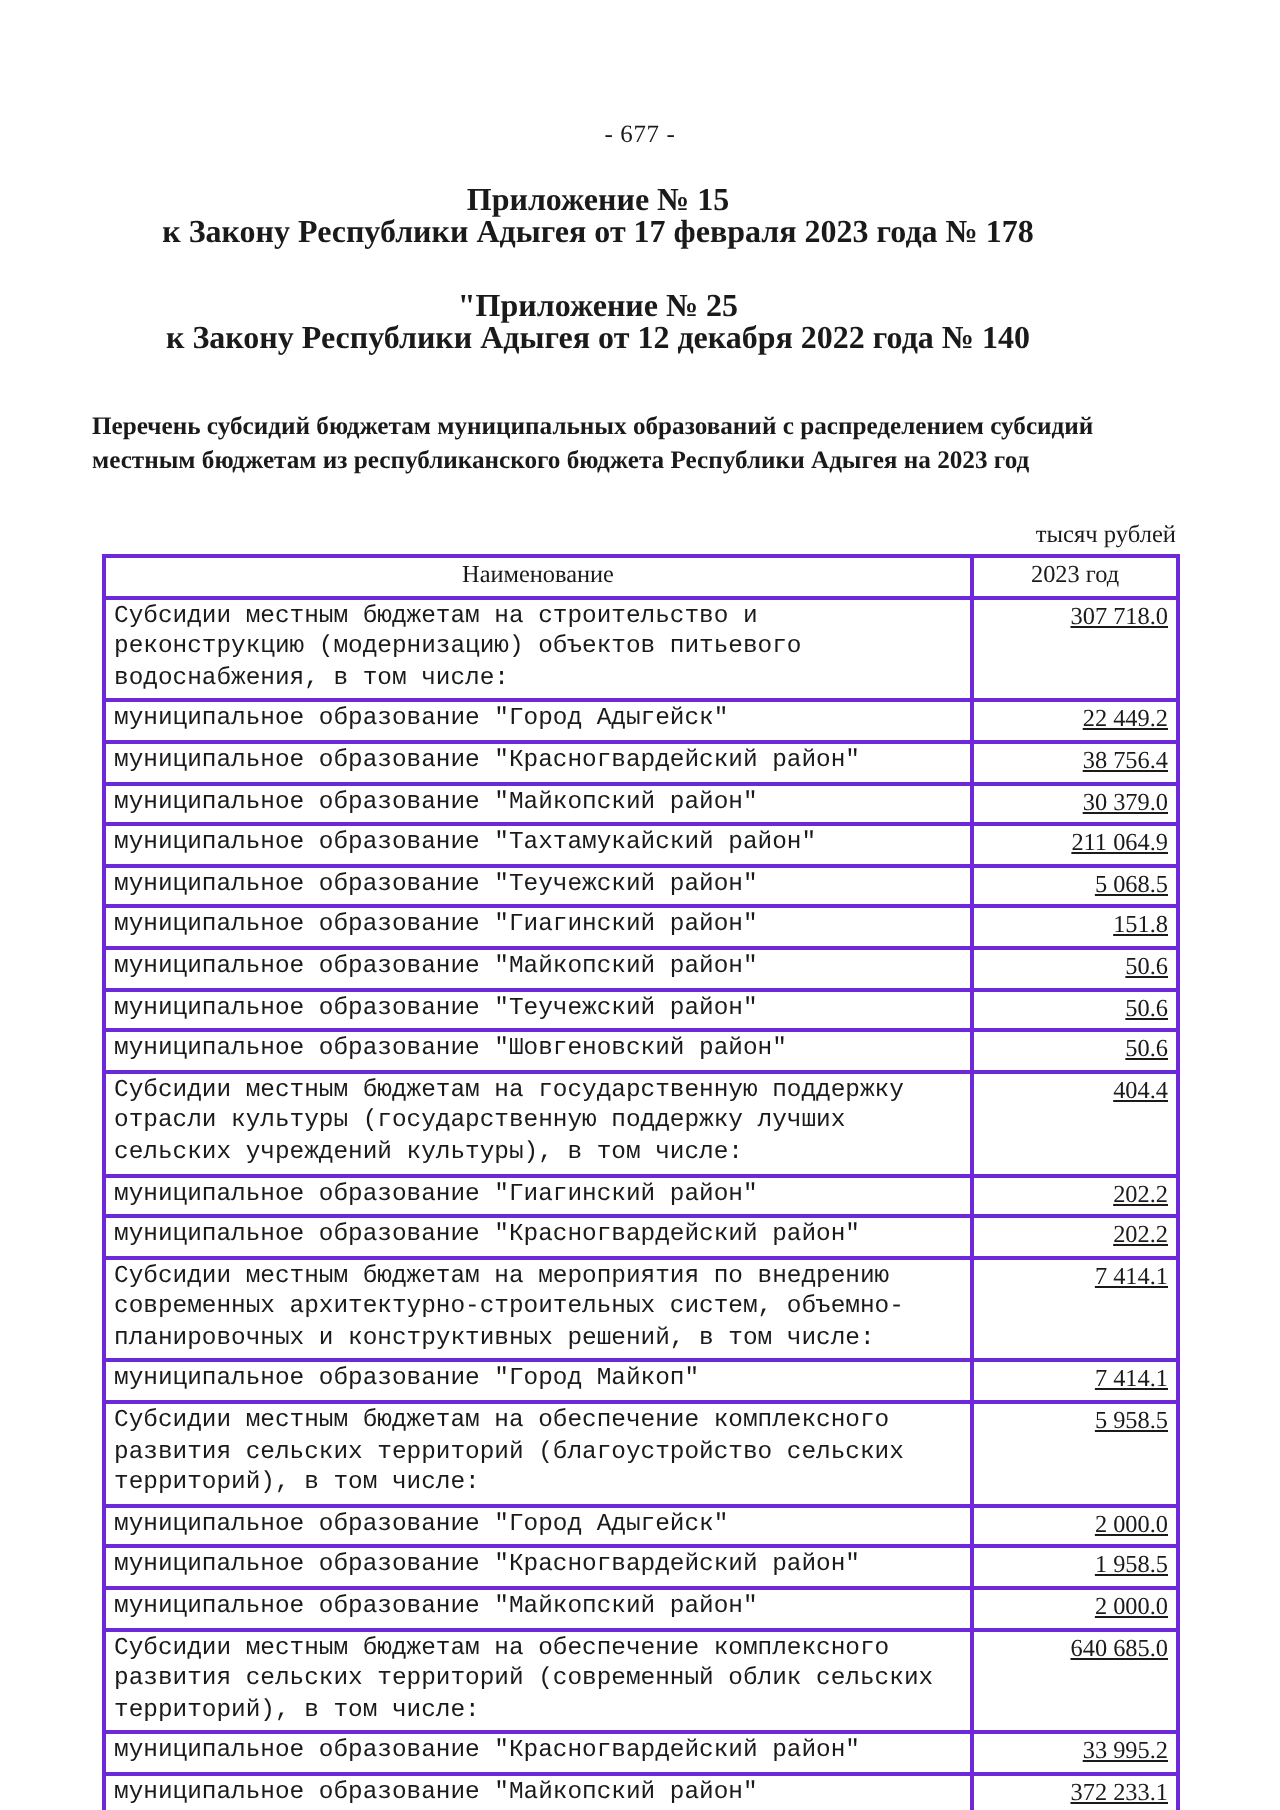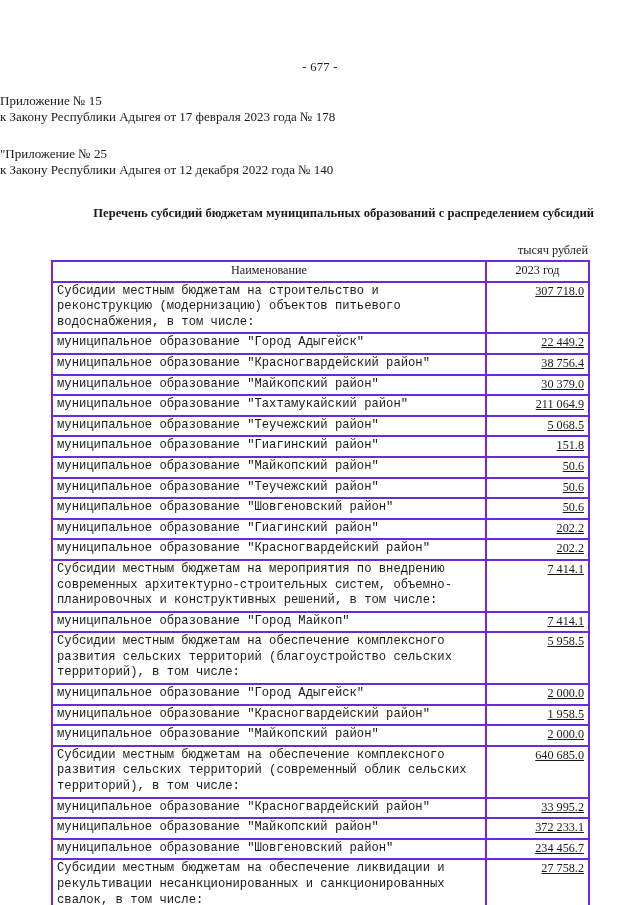--- a/index.html
+++ b/index.html
@@ -23,32 +23,33 @@
     padding: 0;
     position: relative;
   }
   .page-number {
     text-align: center;
     font-size: 12.5px;
     margin-top: 60px;
     letter-spacing: 0.3px;
   }
   .appendix-block {
-    text-align: left;
-    font-size: 13px;
+    text-align: center;
+    font-size: 16px;
     line-height: 16px;
     padding-right: 42px;
+    font-weight: bold;
   }
   .appendix-block.first { margin-top: 18px; }
   .appendix-block.second { margin-top: 21px; }
   .appendix-line { white-space: nowrap; }
 
   .doc-title {
     margin: 27px 46px 0 46px;
-    text-align: right;
+    text-align: left;
     font-weight: bold;
     font-size: 12.6px;
     line-height: 17px;
   }
   .doc-title .t-line { display: block; }
 
   .units-label {
     text-align: right;
     font-size: 12.3px;
     margin: 21px 52px 2px 16px;
@@ -102,20 +103,21 @@
     <div class="appendix-line">к Закону Республики Адыгея от 17 февраля 2023 года № 178</div>
   </div>
 
   <div class="appendix-block second">
     <div class="appendix-line">"Приложение № 25</div>
     <div class="appendix-line">к Закону Республики Адыгея от 12 декабря 2022 года № 140</div>
   </div>
 
   <div class="doc-title">
     <span class="t-line">Перечень субсидий бюджетам муниципальных образований с распределением субсидий</span>
+    <span class="t-line">местным бюджетам из республиканского бюджета Республики Адыгея на 2023 год</span>
   </div>
 
   <div class="units-label">тысяч рублей</div>
 
   <table class="subsidies">
     <colgroup>
       <col class="c-name">
       <col class="c-value">
     </colgroup>
     <thead>
@@ -158,20 +160,24 @@
           <td class="value">50.6</td>
         </tr>
         <tr class="item">
           <td class="name">муниципальное образование "Теучежский район"</td>
           <td class="value">50.6</td>
         </tr>
         <tr class="item">
           <td class="name">муниципальное образование "Шовгеновский район"</td>
           <td class="value">50.6</td>
         </tr>
+        <tr class="group">
+          <td class="name">Субсидии местным бюджетам на государственную поддержку отрасли культуры (государственную поддержку лучших сельских учреждений культуры), в том числе:</td>
+          <td class="value">404.4</td>
+        </tr>
         <tr class="item">
           <td class="name">муниципальное образование "Гиагинский район"</td>
           <td class="value">202.2</td>
         </tr>
         <tr class="item">
           <td class="name">муниципальное образование "Красногвардейский район"</td>
           <td class="value">202.2</td>
         </tr>
         <tr class="group">
           <td class="name">Субсидии местным бюджетам на мероприятия по внедрению современных архитектурно-строительных систем, объемно-планировочных и конструктивных решений, в том числе:</td>

